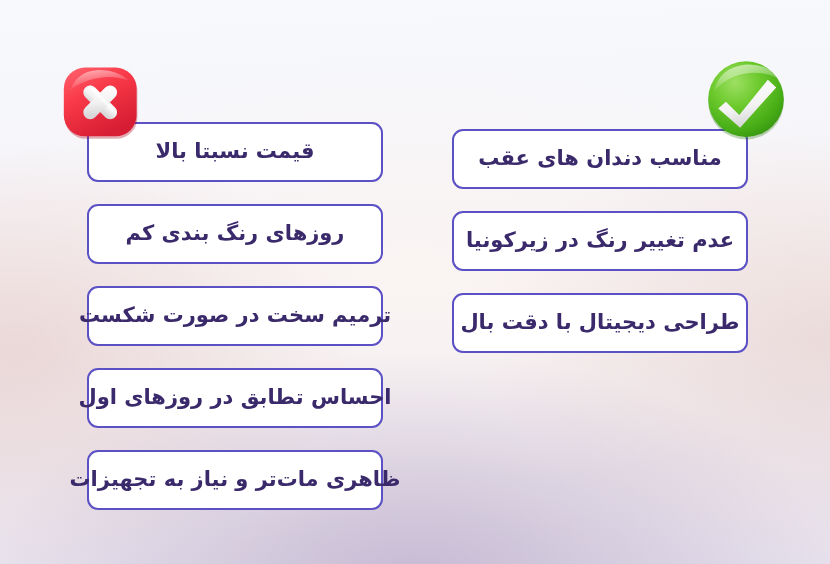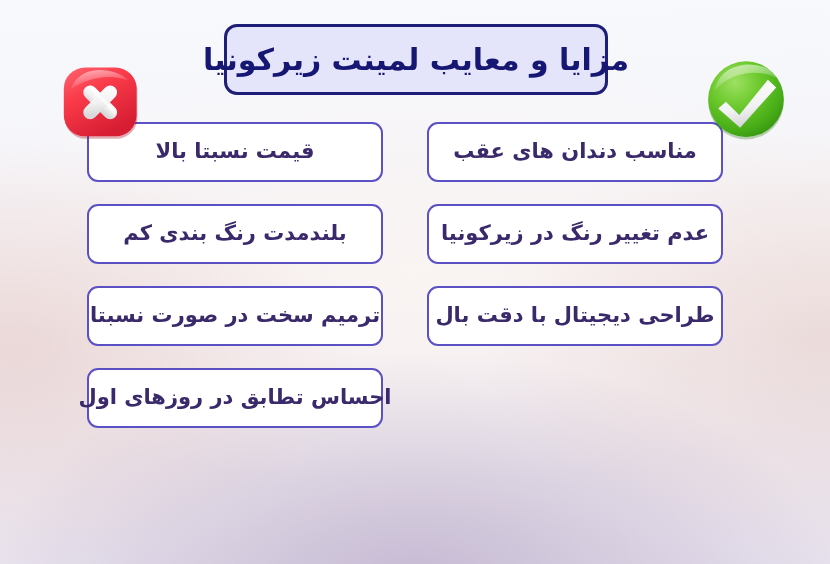--- a/index.html
+++ b/index.html
@@ -59,21 +59,21 @@
   .column {
     position: absolute;
     top: 122px;
     width: 296px;
     display: flex;
     flex-direction: column;
     gap: 22px;
     z-index: 2;
   }
   #cons-column { left: 87px; }
-  #pros-column { left: 427px; }
+  #pros-column { left: 452px; margin-top: 7px; }
 
   .item-card {
     box-sizing: border-box;
     height: 60px;
     background: #ffffff;
     border: 2px solid #5b50c4;
     border-radius: 11px;
     display: flex;
     align-items: center;
     justify-content: center;
@@ -106,23 +106,20 @@
     width: 84px;
     height: 84px;
   }
   .badge-icon svg { display: block; width: 100%; height: 100%; }
 </style>
 </head>
 <body>
 
 <div id="infographic">
 
-  <div id="title-box">
-    <span id="title-text">مزایا و معایب لمینت زیرکونیا</span>
-  </div>
 
   <div id="cross-badge" class="badge-icon">
     <svg viewBox="0 0 100 94" xmlns="http://www.w3.org/2000/svg">
       <defs>
         <linearGradient id="redBody" x1="0" y1="0" x2="0.55" y2="1">
           <stop offset="0%" stop-color="#ff6470"></stop>
           <stop offset="42%" stop-color="#f93a49"></stop>
           <stop offset="100%" stop-color="#d71d33"></stop>
         </linearGradient>
         <linearGradient id="redGloss" x1="0" y1="0" x2="0.3" y2="1">
@@ -172,28 +169,31 @@
       <path d="M12 40 Q18 12 48 8 Q76 6 88 24 Q62 12 36 22 Q20 29 12 40 Z" fill="url(#greenGloss)"></path>
       <path d="M26 52 L42 68 L76 26 L86 35 L43 83 L17 60 Z" fill="url(#whiteTick)"></path>
     </svg>
   </div>
 
   <div id="cons-column" class="column">
     <div class="item-card">
       <span class="item-label">قیمت نسبتا بالا</span>
     </div>
     <div class="item-card">
-      <span class="item-label">بلندمدت رنگ بندی کم</span>
-    </div>
-    <div class="item-card">
-      <span class="item-label">ترمیم سخت در صورت نسبتا</span>
+      <span class="item-label">روزهای رنگ بندی کم</span>
+    </div>
+    <div class="item-card">
+      <span class="item-label">ترمیم سخت در صورت شکست</span>
     </div>
     <div class="item-card">
       <span class="item-label">احساس تطابق در روزهای اول</span>
     </div>
+    <div class="item-card">
+      <span class="item-label">ظاهری مات‌تر و نیاز به تجهیزات</span>
+    </div>
   </div>
 
   <div id="pros-column" class="column">
     <div class="item-card">
       <span class="item-label">مناسب دندان های عقب</span>
     </div>
     <div class="item-card">
       <span class="item-label">عدم تغییر رنگ در زیرکونیا</span>
     </div>
     <div class="item-card">

